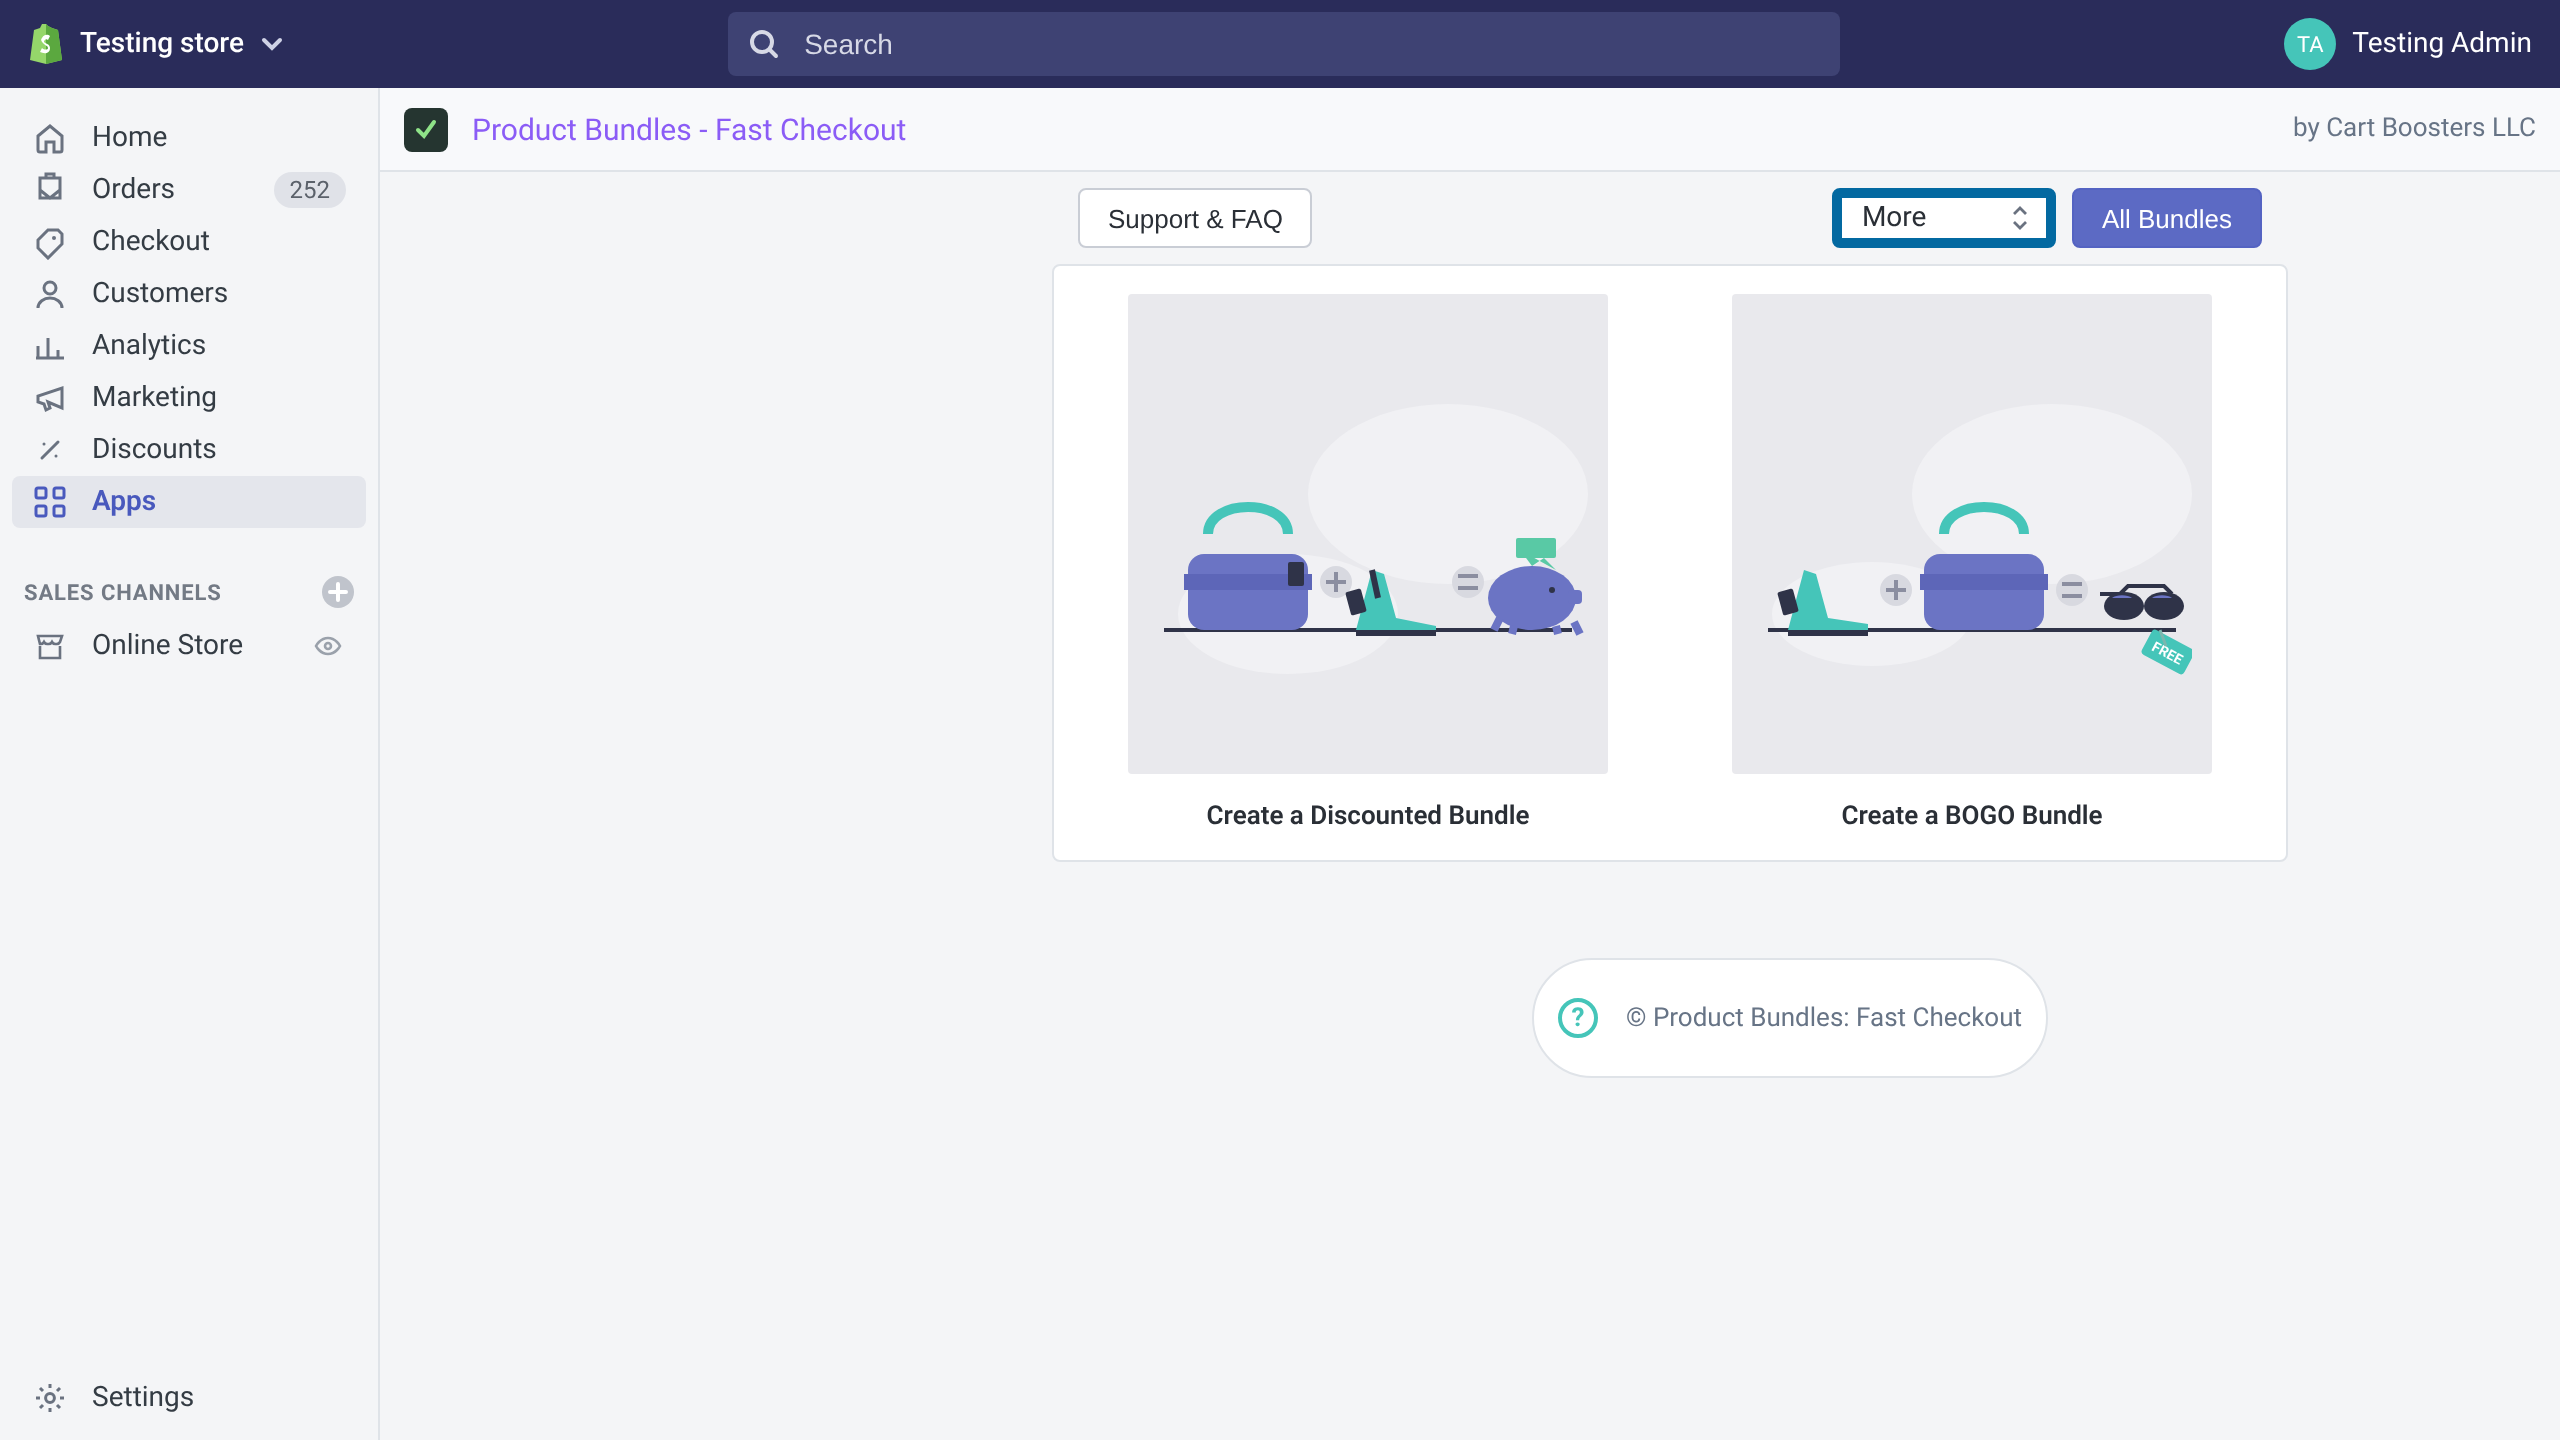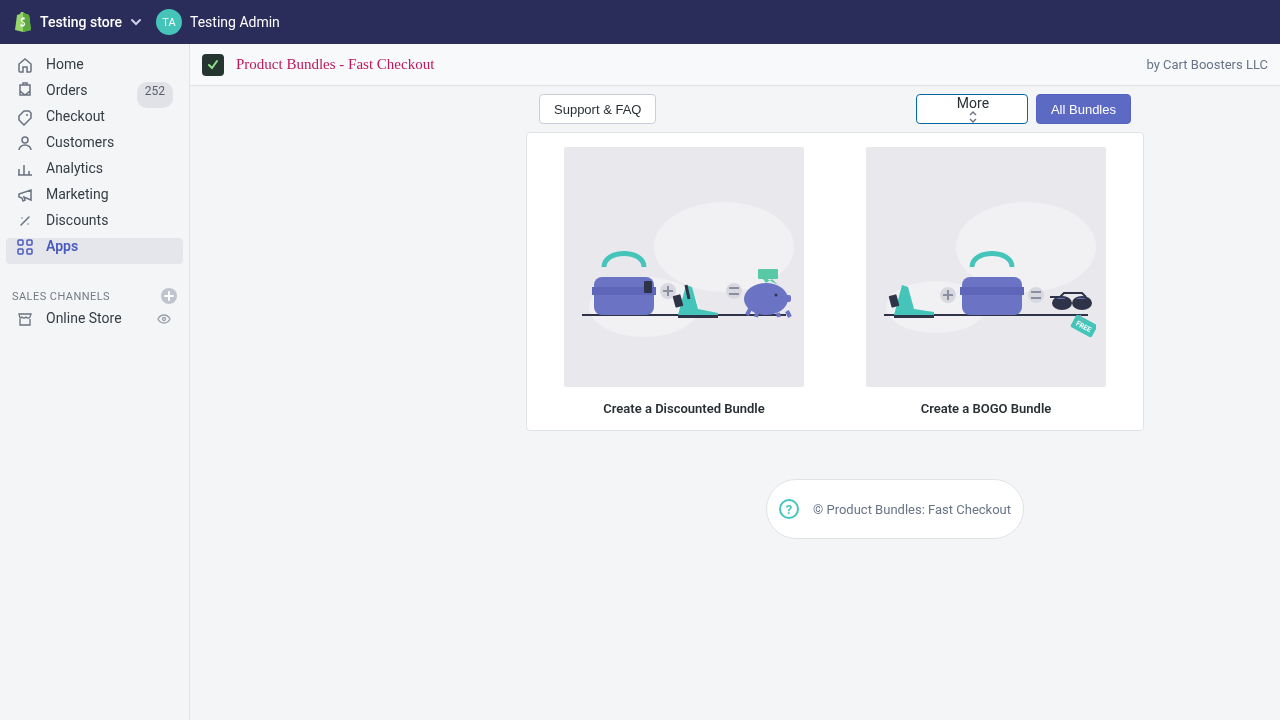--- a/index.html
+++ b/index.html
@@ -28,43 +28,43 @@
   .search-wrap{margin-left:auto;margin-right:auto;width:556px;}
   .search{display:flex;align-items:center;gap:10px;background:var(--nav-accent);border-radius:4px;height:32px;padding:0 10px;color:#d7d9e6;}
   .search input{flex:1;background:transparent;border:none;outline:none;color:#fff;font-size:14px;}
   .search input::placeholder{color:#d7d9e6;}
   .user{display:flex;align-items:center;gap:8px;font-size:14px;cursor:pointer;}
   .avatar{width:26px;height:26px;border-radius:50%;background:var(--teal);color:#fff;display:flex;align-items:center;justify-content:center;font-size:11px;font-weight:400;}
 
   
   .sidebar{position:fixed;top:var(--top-h);left:0;bottom:0;width:190px;background:var(--sidebar-bg);border-right:1px solid var(--border);display:flex;flex-direction:column;}
   .navlist{padding:12px 6px 6px;display:flex;flex-direction:column;gap:0;}
-  .navitem{display:flex;gap:12px;height:26px;padding:0 10px;margin:0 0 0 0;border-radius:4px;font-size:14px;color:#343c44;cursor:pointer;}
+  .navitem{display:flex;align-items:center;gap:12px;height:26px;padding:0 10px;margin:0 0 0 0;border-radius:4px;font-size:14px;color:#343c44;cursor:pointer;}
   .navitem .ico{width:18px;height:18px;display:flex;align-items:center;justify-content:center;color:#6a7280;}
   .navitem .lbl{flex:1;}
   .navitem .badge{background:#e0e2e8;color:#5b616a;font-size:12px;padding:0 8px;border-radius:10px;line-height:18px;}
   .navitem.active{background:var(--active-bg);color:var(--active-text);font-weight:600;}
   .navitem.active .ico{color:var(--active-text);}
-  .sec-head{display:flex;align-items:center;justify-content:space-between;padding:18px 12px 6px;font-size:11px;font-weight:400;letter-spacing:.04em;color:#737a85;text-align:right;}
+  .sec-head{display:flex;align-items:center;justify-content:space-between;padding:18px 12px 6px;font-size:11px;font-weight:700;letter-spacing:.04em;color:#737a85;text-align:right;}
   .sec-head .plus{width:16px;height:16px;border-radius:50%;background:#c0c4cc;color:#fff;display:flex;align-items:center;justify-content:center;cursor:pointer;}
   .navitem .trail{width:18px;height:18px;color:#9aa1ab;display:flex;align-items:center;justify-content:center;}
   .sidebar-footer{margin-top:auto;padding:8px 6px;}
 
   
   .page{position:fixed;top:var(--top-h);left:190px;right:0;bottom:0;overflow:auto;background:var(--page-bg);}
   .page-head{height:42px;display:flex;align-items:center;gap:12px;padding:0 12px;border-bottom:1px solid var(--border);background:#f8f9fb;}
   .app-ico{width:22px;height:22px;border-radius:4px;background:#253530;display:flex;align-items:center;justify-content:center;}
-  .page-title{font-size:15px;font-weight:400;color:#be185d;font-family:Liberation Serif, serif;}
+  .page-title{font-size:15px;font-weight:400;color:#8b5cf6;}
   .by{margin-left:auto;font-size:13px;color:var(--muted);}
   .content{max-width:1140px;margin:0 auto;padding:8px 0 20px;}
   .toolbar{display:flex;align-items:center;justify-content:space-between;padding:0 13px 8px;margin-top:0;}
   .btn{height:30px;padding:0 14px;border-radius:4px;font-size:13px;cursor:pointer;display:inline-flex;align-items:center;gap:8px;}
   .btn-sec{background:#fff;border:1px solid #c9cdd5;color:#2a2f36;}
   .btn-primary{background:var(--btn-primary);color:#fff;border:1px solid #5463c2;}
-  .select{height:30px;min-width:112px;border:1px solid #0369a1;border-radius:4px;background:#fff;display:flex;align-items:center;justify-content:space-between;padding:0 8px 0 10px;font-size:14px;color:#2a2f36;cursor:pointer;flex-direction:column;}
+  .select{height:30px;min-width:112px;border:5px solid #0369a1;border-radius:4px;background:#fff;display:flex;align-items:center;justify-content:space-between;padding:0 8px 0 10px;font-size:14px;color:#2a2f36;cursor:pointer;}
   .right{display:flex;align-items:center;gap:8px;}
   .subhead{font-size:15px;font-weight:600;margin:8px 0 12px;}
   .card{background:var(--card-bg);border:1px solid var(--border);border-radius:4px;padding:14px;}
   .grid{display:flex;gap:16px;}
   .opt{flex:1;display:flex;flex-direction:column;align-items:center;cursor:pointer;}
   .illus{width:240px;height:240px;background:var(--illus);border-radius:2px;display:flex;align-items:center;justify-content:center;}
   .opt .cap{margin-top:14px;font-size:13px;font-weight:600;color:#2a2f36;}
   .footer-pill{margin:48px auto 8px;width:258px;height:60px;border:1px solid var(--border);border-radius:30px;background:#fff;display:flex;align-items:center;justify-content:center;gap:14px;}
   .help-dot{width:20px;height:20px;border:2px solid var(--teal);border-radius:50%;display:flex;align-items:center;justify-content:center;color:var(--teal);font-size:13px;font-weight:700;}
   .footer-pill .txt{font-size:13px;color:var(--muted);}
@@ -81,20 +81,31 @@
           <path fill="#fff" d="M11 6c-1-1-3-1-4 1-1 1 0 2 1 3s2 1 2 2-2 1-3 0l-1 2c2 1 5 1 5-2 0-2-2-2-3-3 0-1 1-2 2-1l1-2z"></path>
         </svg>
     </span>
     <span>Testing store</span>
     <span>
       <svg width="12" height="12" viewBox="0 0 12 12">
           <path d="M2 4l4 4 4-4" stroke="#cfd2e6" stroke-width="2" fill="none" stroke-linecap="round"></path>
         </svg>
     </span>
   </div>
+  <div class="search-wrap">
+    <div class="search">
+      <span>
+        <svg width="16" height="16" viewBox="0 0 16 16">
+            <circle cx="7" cy="7" r="5" stroke="#d7d9e6" stroke-width="2" fill="none"></circle>
+            <path d="M11 11l3 3" stroke="#d7d9e6" stroke-width="2" stroke-linecap="round"></path>
+          </svg>
+      </span>
+      <input placeholder="Search" style="">
+    </div>
+  </div>
   <div class="user">
     <div class="avatar">TA</div>
     <span>Testing Admin</span>
   </div>
 </div>
 
 <div class="sidebar">
   <div class="navlist">
     <div class="navitem">
       <span class="ico">
@@ -186,20 +197,31 @@
       <span class="lbl">Online Store</span>
       <span class="trail">
           <svg width="16" height="16" viewBox="0 0 16 16">
             <path d="M2 8s2-4 6-4 6 4 6 4-2 4-6 4-6-4-6-4z" fill="none" stroke="currentColor" stroke-width="1.3"></path>
             <circle cx="8" cy="8" r="1.5" fill="none" stroke="currentColor" stroke-width="1.3"></circle>
           </svg>
         </span>
     </div>
   </div>
 
+  <div class="sidebar-footer">
+    <div class="navitem">
+      <span class="ico">
+          <svg width="18" height="18" viewBox="0 0 18 18">
+            <circle cx="9" cy="9" r="2.2" fill="none" stroke="currentColor" stroke-width="1.5"></circle>
+            <path d="M9 2v2m0 10v2M2 9h2m10 0h2M4 4l1.5 1.5M12.5 12.5L14 14M4 14l1.5-1.5M12.5 5.5L14 4" stroke="currentColor" stroke-width="1.5"></path>
+          </svg>
+        </span>
+      <span class="lbl">Settings</span>
+    </div>
+  </div>
 </div>
 
 <div class="page">
   <div class="page-head">
     <div class="app-ico">
       <svg width="14" height="14" viewBox="0 0 14 14">
           <path d="M3 7l3 3 5-7" stroke="#8fe388" stroke-width="2" fill="none" stroke-linecap="round"></path>
         </svg>
     </div>
     <div class="page-title">Product Bundles - Fast Checkout</div>

